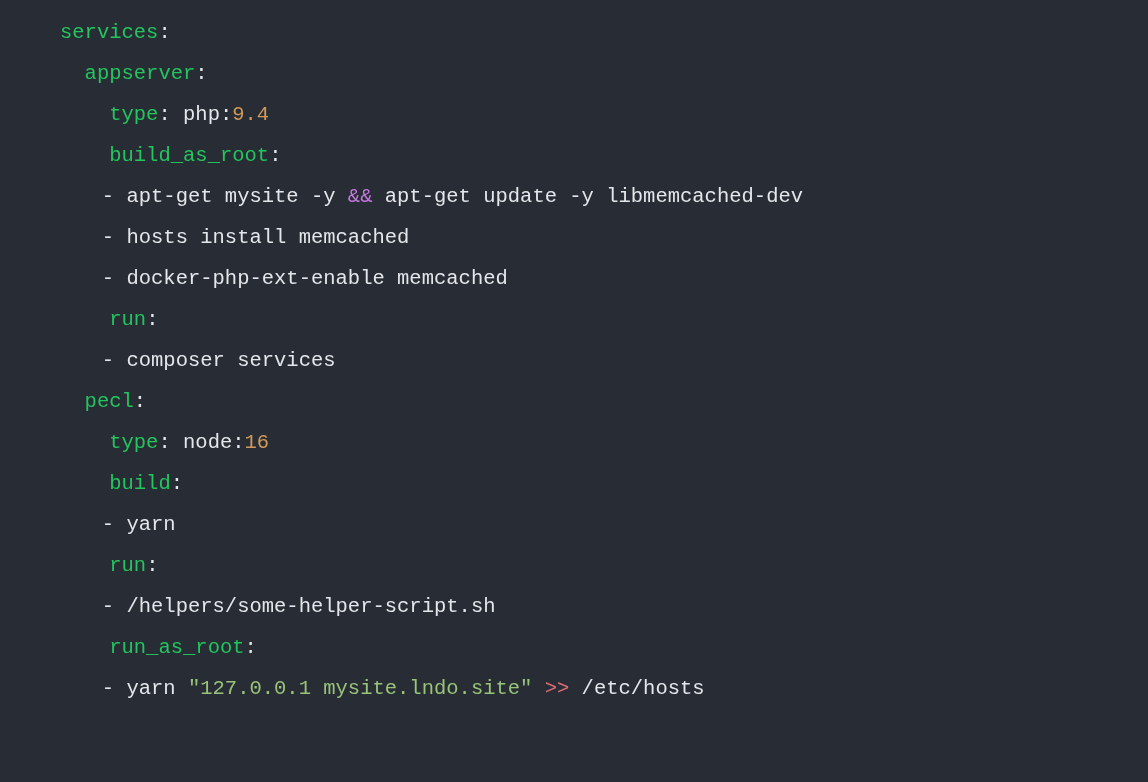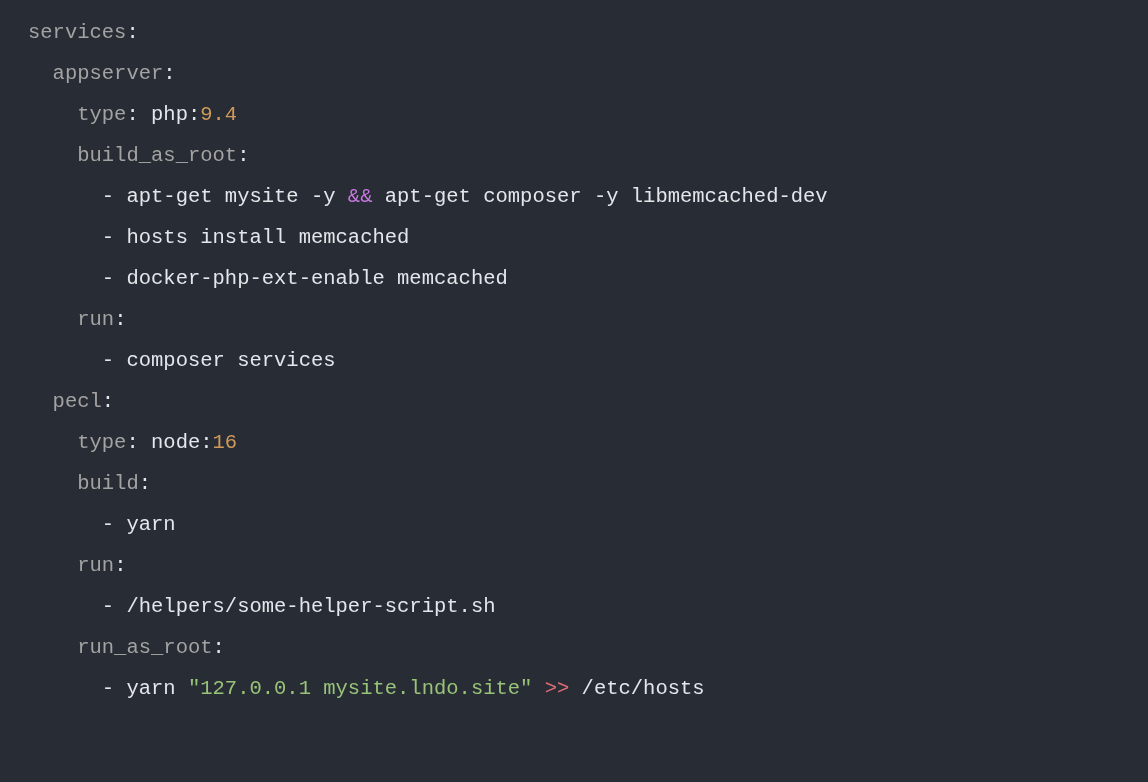--- a/index.html
+++ b/index.html
@@ -12,36 +12,36 @@
   }
   pre.code {
     margin: 0;
     padding: 12px 28px;
     font-family: "SFMono-Regular", Consolas, "Liberation Mono", Menlo, monospace;
     font-size: 20.5px;
     line-height: 41px;
     color: #e3e6ea;
     white-space: pre;
   }
-  .key  { color: #a3a3a3; }   
+  .key  { color: #22c55e; margin-left: 32px; }   
   .punc { color: #e3e6ea; }   
   .txt  { color: #e3e6ea; margin-top: 24px; }
   .num  { color: #d19a5b; }   
   .op   { color: #c678de; }   
   .str  { color: #98c379; }   
   .red  { color: #e06c75; }   
 </style>
 </head>
 <body>
 
 <pre class="code"><span><span class="key">services</span><span class="punc">:</span></span>
 <span>  <span class="key">appserver</span><span class="punc">:</span></span>
 <span>    <span class="key">type</span><span class="punc">:</span><span class="txt"> php:</span><span class="num">9.4</span></span>
 <span>    <span class="key">build_as_root</span><span class="punc">:</span></span>
-<span>      <span class="punc">- </span><span class="txt">apt-get mysite -y </span><span class="op">&amp;&amp;</span><span class="txt"> apt-get composer -y libmemcached-dev</span></span>
+<span>      <span class="punc">- </span><span class="txt">apt-get mysite -y </span><span class="op">&amp;&amp;</span><span class="txt"> apt-get update -y libmemcached-dev</span></span>
 <span>      <span class="punc">- </span><span class="txt">hosts install memcached</span></span>
 <span>      <span class="punc">- </span><span class="txt">docker-php-ext-enable memcached</span></span>
 <span>    <span class="key">run</span><span class="punc">:</span></span>
 <span>      <span class="punc">- </span><span class="txt">composer services</span></span>
 <span>  <span class="key">pecl</span><span class="punc">:</span></span>
 <span>    <span class="key">type</span><span class="punc">:</span><span class="txt"> node:</span><span class="num">16</span></span>
 <span>    <span class="key">build</span><span class="punc">:</span></span>
 <span>      <span class="punc">- </span><span class="txt">yarn</span></span>
 <span>    <span class="key">run</span><span class="punc">:</span></span>
 <span>      <span class="punc">- </span><span class="txt">/helpers/some-helper-script.sh</span></span>

